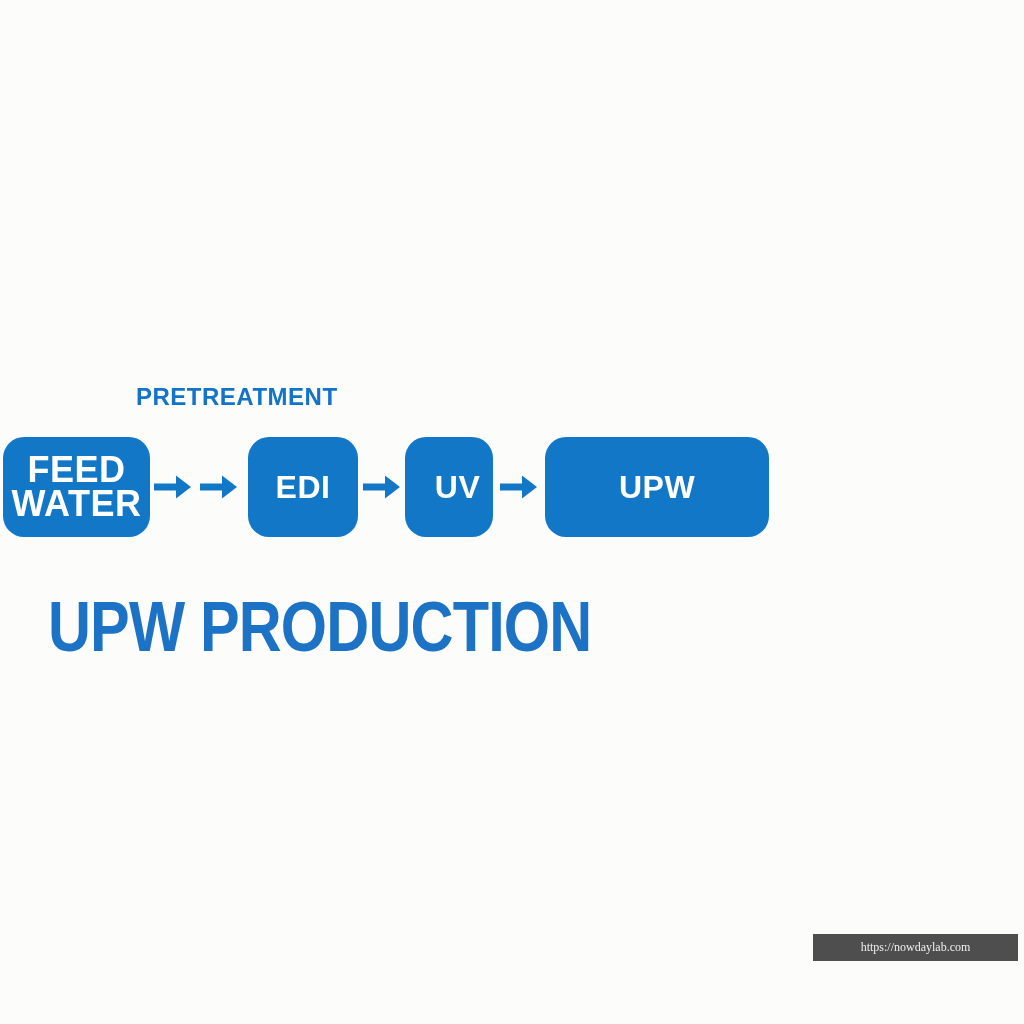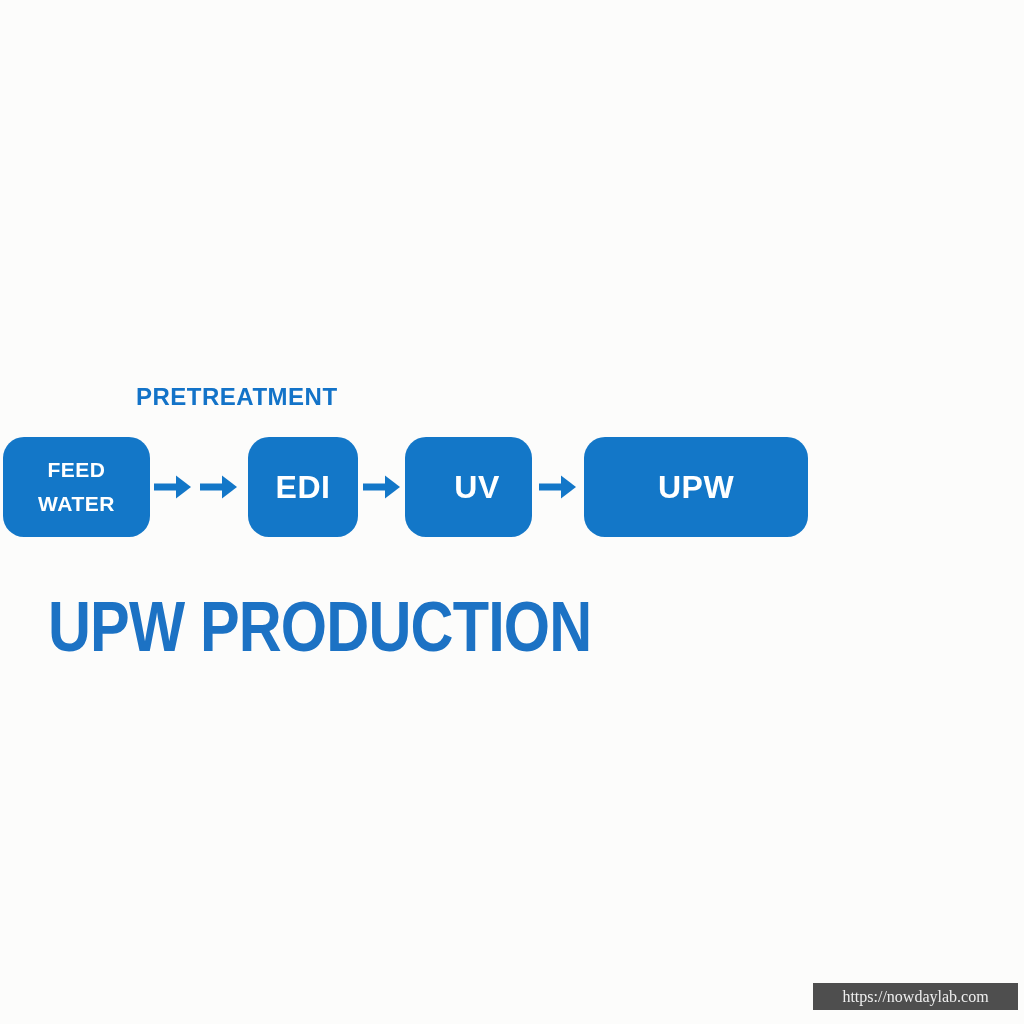--- a/index.html
+++ b/index.html
@@ -48,24 +48,24 @@
     background: var(--node-fill, #1377C8);
     color: var(--node-text, #FFFFFF);
     display: flex;
     align-items: center;
     justify-content: center;
     text-align: center;
     font-weight: bold;
     letter-spacing: 0.5px;
     box-sizing: border-box;
   }
-  .node-feed-water { width: 147px; font-size: 21px; line-height: 34px; padding: 0 8px; }
+  .node-feed-water { width: 147px; font-size: 36px; line-height: 34px; padding: 0 8px; }
   .node-ro  { width: 248px; font-size: 32px; }
   .node-edi { width: 110px; font-size: 32px; margin-left: 7px; }
-  .node-uv  { width: 127px; font-size: 32px; padding-left: 17px; }
+  .node-uv  { width: 88px; font-size: 32px; padding-left: 17px; }
   .node-upw { width: 224px; font-size: 32px; }
 
   .arrow-wrap {
     display: flex;
     align-items: center;
     justify-content: center;
     height: 100px;
   }
   .gap1 { width: 46px; }
   .gap2 { width: 45px; }
@@ -90,27 +90,27 @@
     display: inline-block;
     transform: scaleX(0.85);
     transform-origin: center;
     letter-spacing: -1px;
   }
 
   
   .watermark {
     position: absolute;
     left: 813px;
-    top: 983px;
+    top: 934px;
     width: 205px;
     height: 27px;
     background: var(--wm-bg, #4E4E4E);
     color: var(--wm-text, #EFEFEF);
     font-family: "Liberation Serif", serif;
-    font-size: 16px;
+    font-size: 12px;
     display: flex;
     align-items: center;
     justify-content: center;
     white-space: nowrap;
   }
 </style>
 </head>
 <body>
 
 <div class="canvas">

